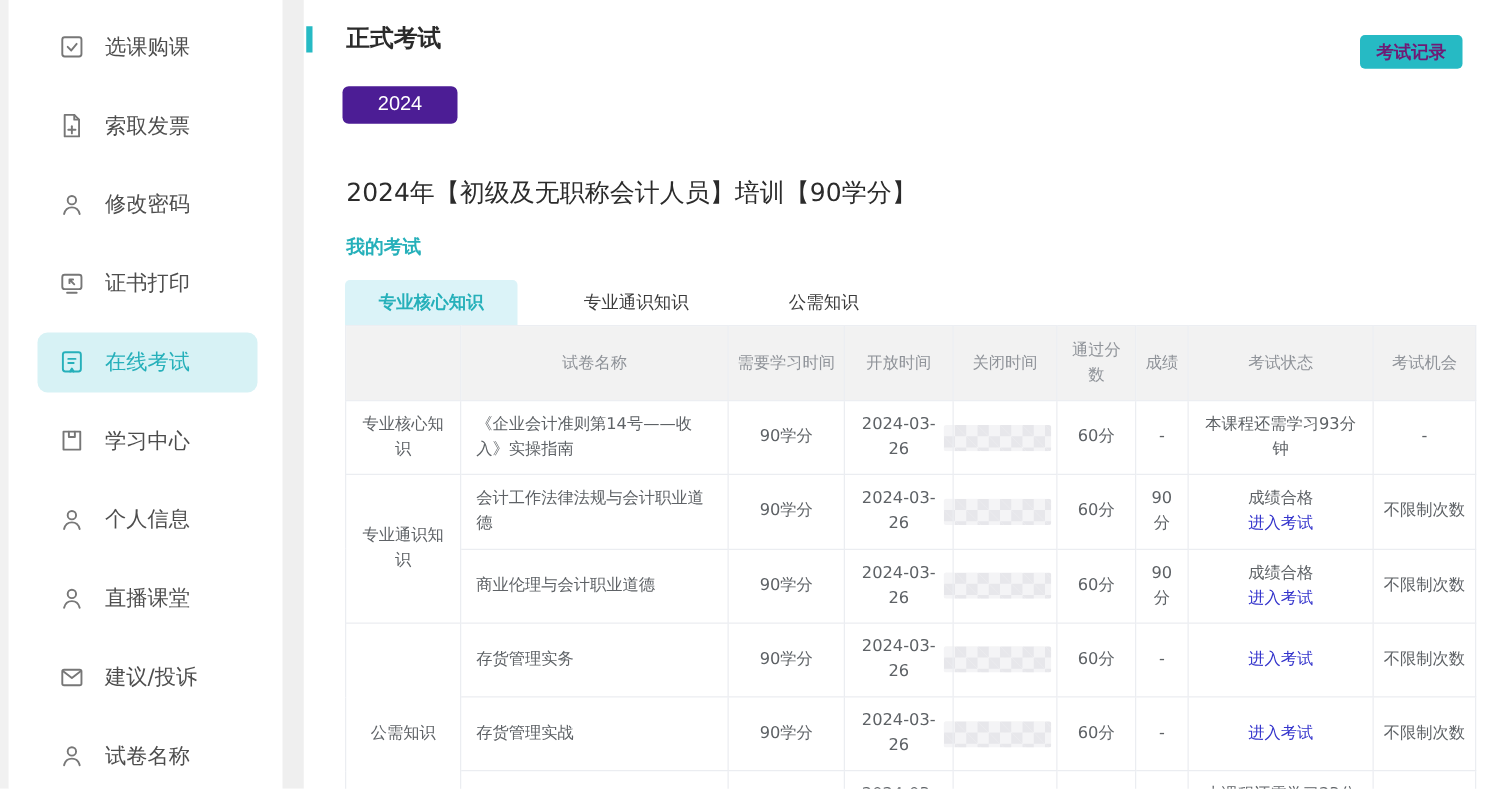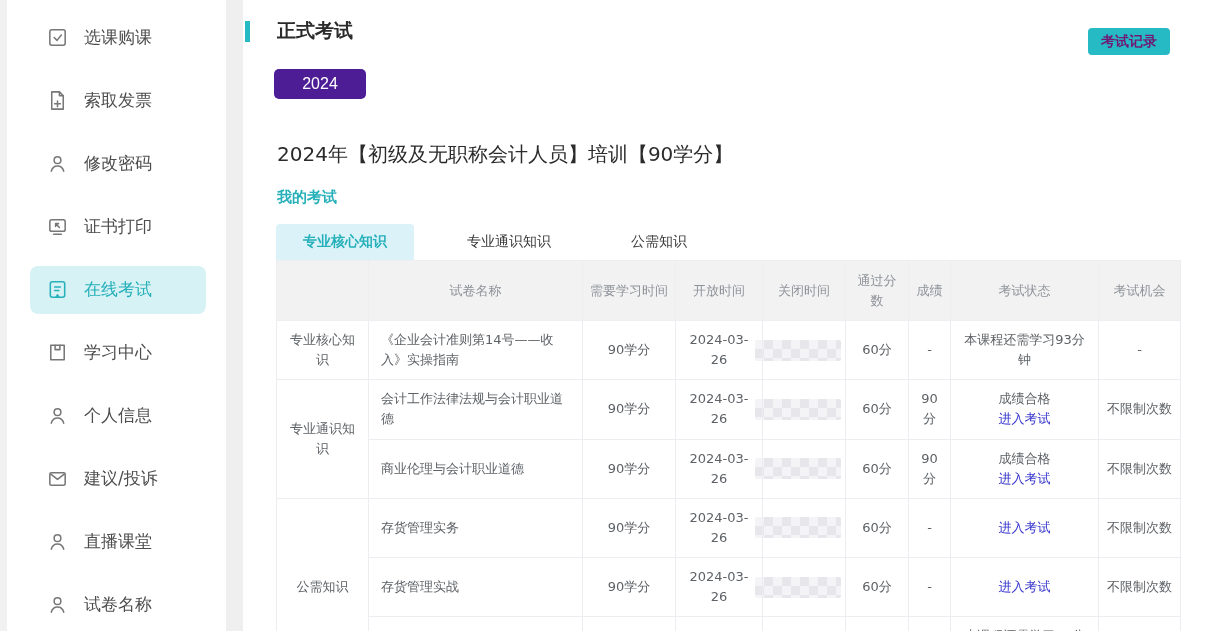--- a/index.html
+++ b/index.html
@@ -141,35 +141,35 @@
             <circle cx="12" cy="8.5" r="3.5"></circle>
             <path d="M5.5 20c1-4 4-5.5 6.5-5.5s5.5 1.5 6.5 5.5"></path>
           </svg>
         </span>
         <span class="lbl">个人信息</span>
       </div>
       <div class="side-item">
         <span class="pill"></span>
         <span class="ico">
           <svg viewBox="0 0 24 24" fill="none" stroke="currentColor" stroke-width="1.6" stroke-linecap="round" stroke-linejoin="round">
+            <circle cx="12" cy="8.5" r="3.5"></circle>
+            <path d="M5.5 20c1-4 4-5.5 6.5-5.5s5.5 1.5 6.5 5.5"></path>
+          </svg>
+        </span>
+        <span class="lbl">直播课堂</span>
+      </div>
+      <div class="side-item">
+        <span class="pill"></span>
+        <span class="ico">
+          <svg viewBox="0 0 24 24" fill="none" stroke="currentColor" stroke-width="1.6" stroke-linecap="round" stroke-linejoin="round">
             <rect x="4" y="6" width="16" height="13" rx="1.5"></rect>
             <polyline points="5,7.5 12,13 19,7.5"></polyline>
           </svg>
         </span>
         <span class="lbl">建议/投诉</span>
-      </div>
-      <div class="side-item">
-        <span class="pill"></span>
-        <span class="ico">
-          <svg viewBox="0 0 24 24" fill="none" stroke="currentColor" stroke-width="1.6" stroke-linecap="round" stroke-linejoin="round">
-            <circle cx="12" cy="8.5" r="3.5"></circle>
-            <path d="M5.5 20c1-4 4-5.5 6.5-5.5s5.5 1.5 6.5 5.5"></path>
-          </svg>
-        </span>
-        <span class="lbl">直播课堂</span>
       </div>
       <div class="side-item">
         <span class="pill"></span>
         <span class="ico">
           <svg viewBox="0 0 24 24" fill="none" stroke="currentColor" stroke-width="1.6" stroke-linecap="round" stroke-linejoin="round">
             <circle cx="12" cy="8.5" r="3.5"></circle>
             <path d="M5.5 20c1-4 4-5.5 6.5-5.5s5.5 1.5 6.5 5.5"></path>
           </svg>
         </span>
         <span class="lbl">试卷名称</span>

